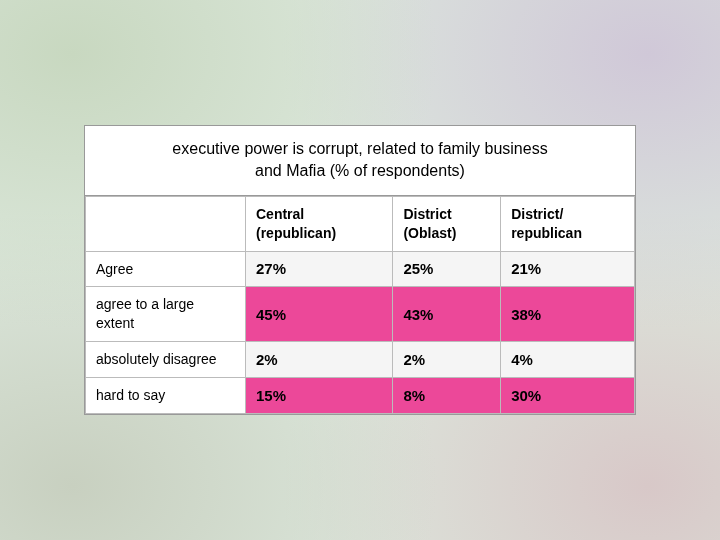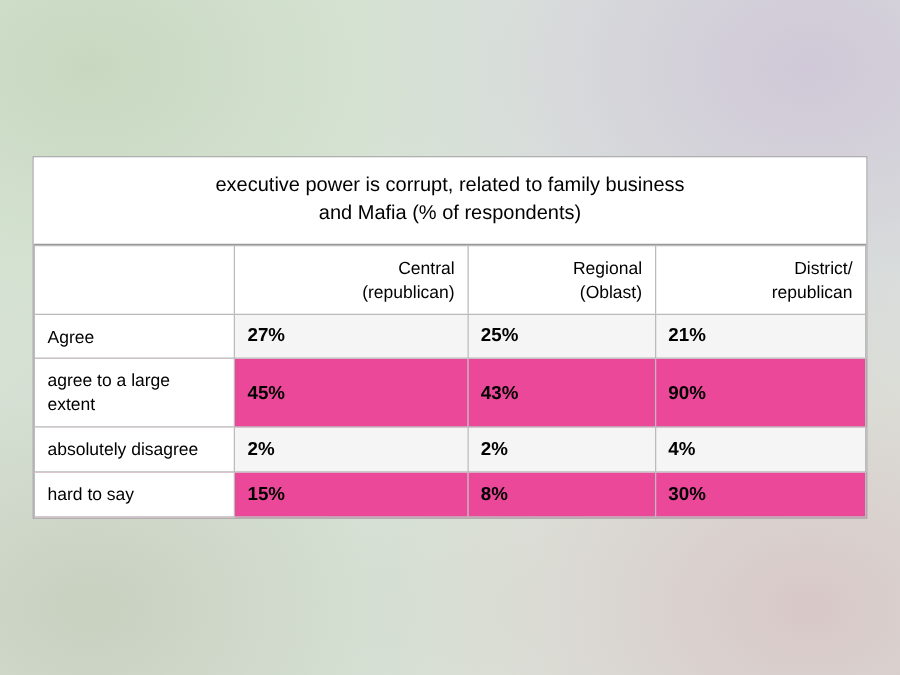--- a/index.html
+++ b/index.html
@@ -27,21 +27,21 @@
         radial-gradient(ellipse at 10% 90%, #c8d0c0 0%, transparent 40%),
         radial-gradient(ellipse at 90% 90%, #d8c8c8 0%, transparent 40%),
         #dde8dd;
     }
 
     .table-wrapper {
       position: relative;
       z-index: 1;
       background: white;
       border: 1.5px solid #999;
-      width: 668px;
+      width: 552px;
     }
 
     .title-cell {
       text-align: center;
       padding: 12px 16px;
       border-bottom: 1.5px solid #999;
       font-size: 16px;
       line-height: 1.4;
       background: white;
     }
@@ -51,22 +51,22 @@
       border-collapse: collapse;
     }
 
     th, td {
       border: 1px solid #bbb;
       padding: 8px 10px;
       vertical-align: middle;
     }
 
     thead th {
-      text-align: right;
-      font-weight: normal;
+      text-align: left;
+      font-weight: bold;
       background: white;
       font-size: 14px;
       line-height: 1.35;
     }
 
     thead th:first-child {
       background: white;
       border: 1px solid #bbb;
     }
 
@@ -104,41 +104,41 @@
   </div>
   <table>
     <thead>
       <tr>
         <th></th>
         <th>
           <span>Central</span><br>
           <span>(republican)</span>
         </th>
         <th>
-          <span>Regional</span><br>
+          <span>District</span><br>
           <span>(Oblast)</span>
         </th>
         <th>
           <span>District/</span><br>
           <span>republican</span>
         </th>
       </tr>
     </thead>
     <tbody id="table-body">
     <tr>
           <td>Agree</td>
           <td>27%</td>
           <td>25%</td>
           <td>21%</td>
         </tr>
         <tr>
           <td>agree to a large extent</td>
           <td>45%</td>
           <td>43%</td>
-          <td>90%</td>
+          <td>38%</td>
         </tr>
         <tr>
           <td>absolutely disagree</td>
           <td>2%</td>
           <td>2%</td>
           <td>4%</td>
         </tr>
         <tr>
           <td>hard to say</td>
           <td>15%</td>

